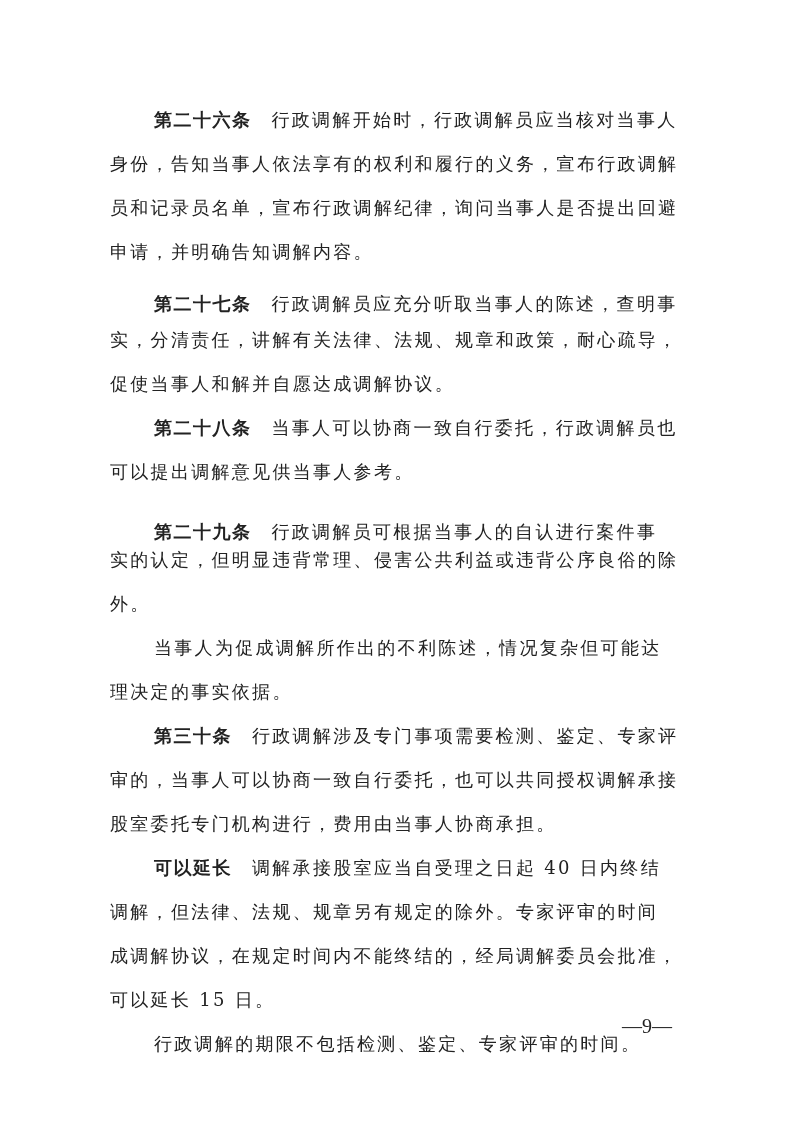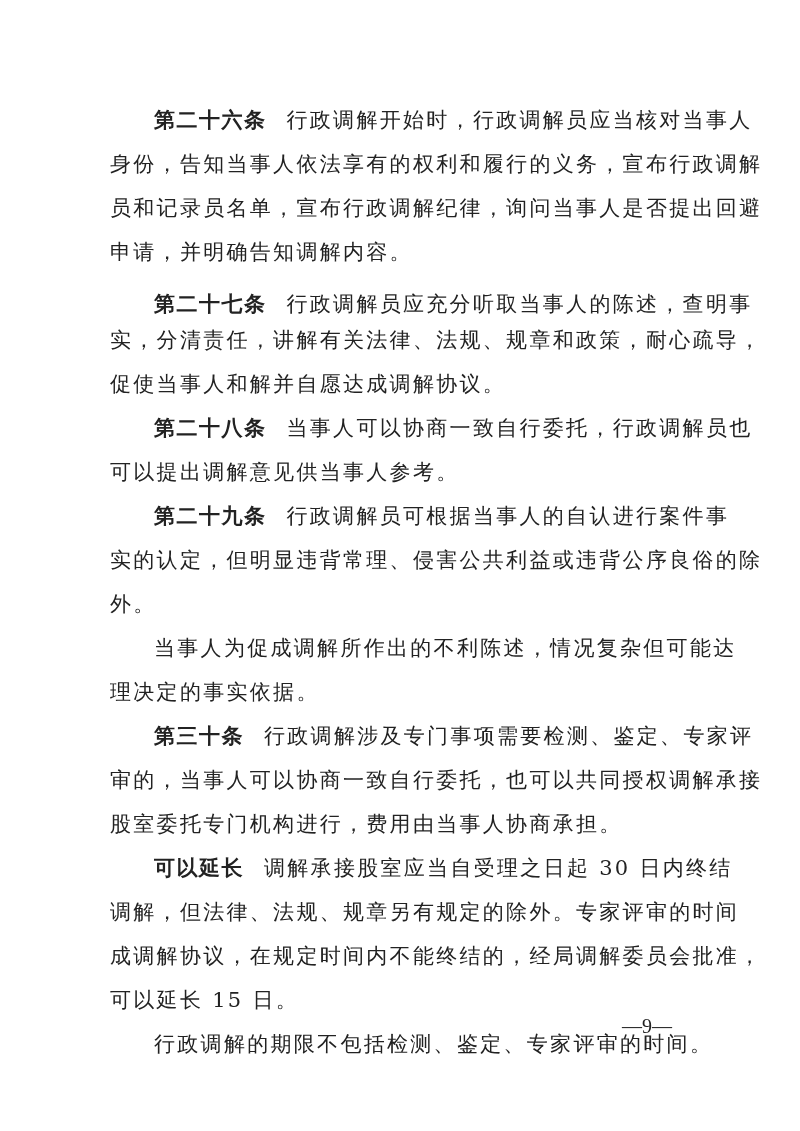--- a/index.html
+++ b/index.html
@@ -1,20 +1,20 @@
 <!DOCTYPE html>
 <html><head>
 <meta charset="utf-8">
 <style>
   html, body { margin: 0; padding: 0; background: #ffffff; }
   body { width: 800px; height: 1131px; position: relative; overflow: hidden;
          font-family: "DejaVu Serif", "Liberation Serif", serif; color: #222; }
   .page { position: absolute; left: 110px; top: 105px; width: 592px; }
   .line { position: absolute; left: 0; height: 30px; line-height: 30px;
-          font-size: 21px; white-space: nowrap; letter-spacing: 2.3px; }
+          font-size: 18px; white-space: nowrap; letter-spacing: 2.3px; }
   .indent { left: 44px; }
   .art { font-weight: bold; font-family: "DejaVu Sans", "Liberation Sans", sans-serif; letter-spacing: 1.5px; margin-right: 20px; }
   .page-num { position: absolute; left: 622px; top: 1015px; font-size: 20px;
               font-family: "Liberation Serif", serif; }
 </style>
 </head>
 <body>
 
 <div class="page">
 
@@ -23,32 +23,32 @@
   <div class="line" style="top:88px">员和记录员名单，宣布行政调解纪律，询问当事人是否提出回避</div>
   <div class="line" style="top:132px">申请，并明确告知调解内容。</div>
 
   <div class="line indent" style="top:184px"><span class="art">第二十七条</span><span>行政调解员应充分听取当事人的陈述，查明事</span></div>
   <div class="line" style="top:220px">实，分清责任，讲解有关法律、法规、规章和政策，耐心疏导，</div>
   <div class="line" style="top:264px">促使当事人和解并自愿达成调解协议。</div>
 
   <div class="line indent" style="top:308px"><span class="art">第二十八条</span><span>当事人可以协商一致自行委托，行政调解员也</span></div>
   <div class="line" style="top:352px">可以提出调解意见供当事人参考。</div>
 
-  <div class="line indent" style="top:396px"><span class="art">第二十九条</span><span>行政调解员可根据当事人的自认进行案件事</span></div>
+  <div class="line indent" style="top:412px"><span class="art">第二十九条</span><span>行政调解员可根据当事人的自认进行案件事</span></div>
   <div class="line" style="top:440px">实的认定，但明显违背常理、侵害公共利益或违背公序良俗的除</div>
   <div class="line" style="top:484px">外。</div>
 
   <div class="line indent" style="top:528px">当事人为促成调解所作出的不利陈述，情况复杂但可能达</div>
   <div class="line" style="top:572px">理决定的事实依据。</div>
 
   <div class="line indent" style="top:616px"><span class="art">第三十条</span><span>行政调解涉及专门事项需要检测、鉴定、专家评</span></div>
   <div class="line" style="top:660px">审的，当事人可以协商一致自行委托，也可以共同授权调解承接</div>
   <div class="line" style="top:704px">股室委托专门机构进行，费用由当事人协商承担。</div>
 
-  <div class="line indent" style="top:748px"><span class="art">可以延长</span><span>调解承接股室应当自受理之日起 30 日内终结</span></div>
+  <div class="line indent" style="top:748px"><span class="art">可以延长</span><span>调解承接股室应当自受理之日起 40 日内终结</span></div>
   <div class="line" style="top:792px">调解，但法律、法规、规章另有规定的除外。专家评审的时间</div>
   <div class="line" style="top:836px">成调解协议，在规定时间内不能终结的，经局调解委员会批准，</div>
   <div class="line" style="top:880px">可以延长 15 日。</div>
 
   <div class="line indent" style="top:924px">行政调解的期限不包括检测、鉴定、专家评审的时间。</div>
 </div>
 
 <div class="page-num">—9—</div>
 
 </body></html>

